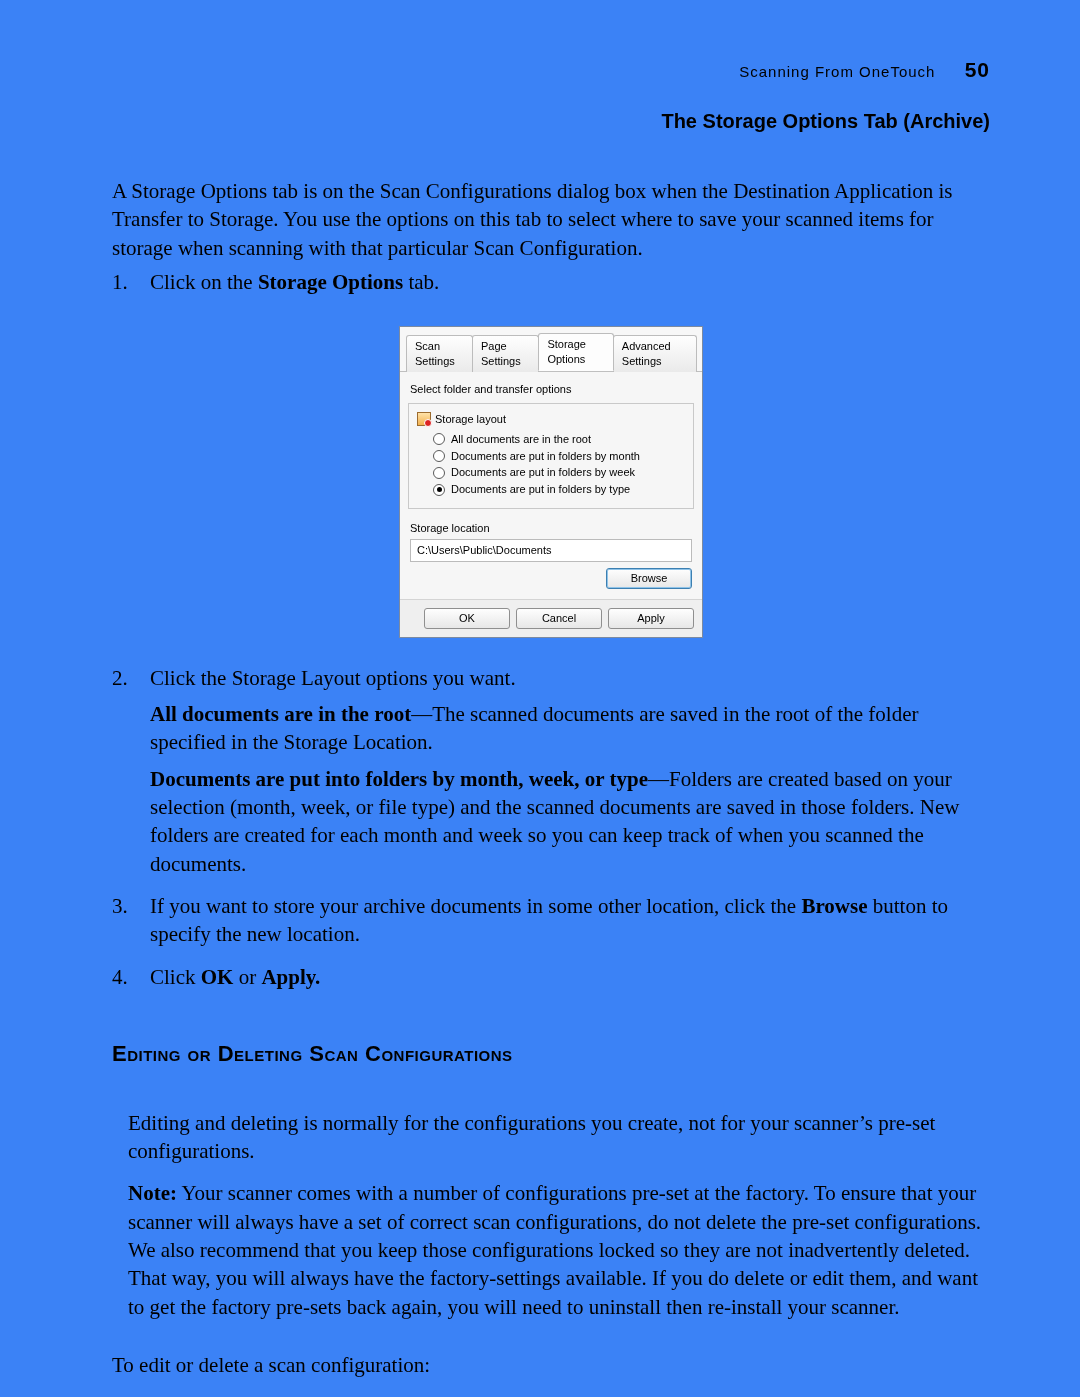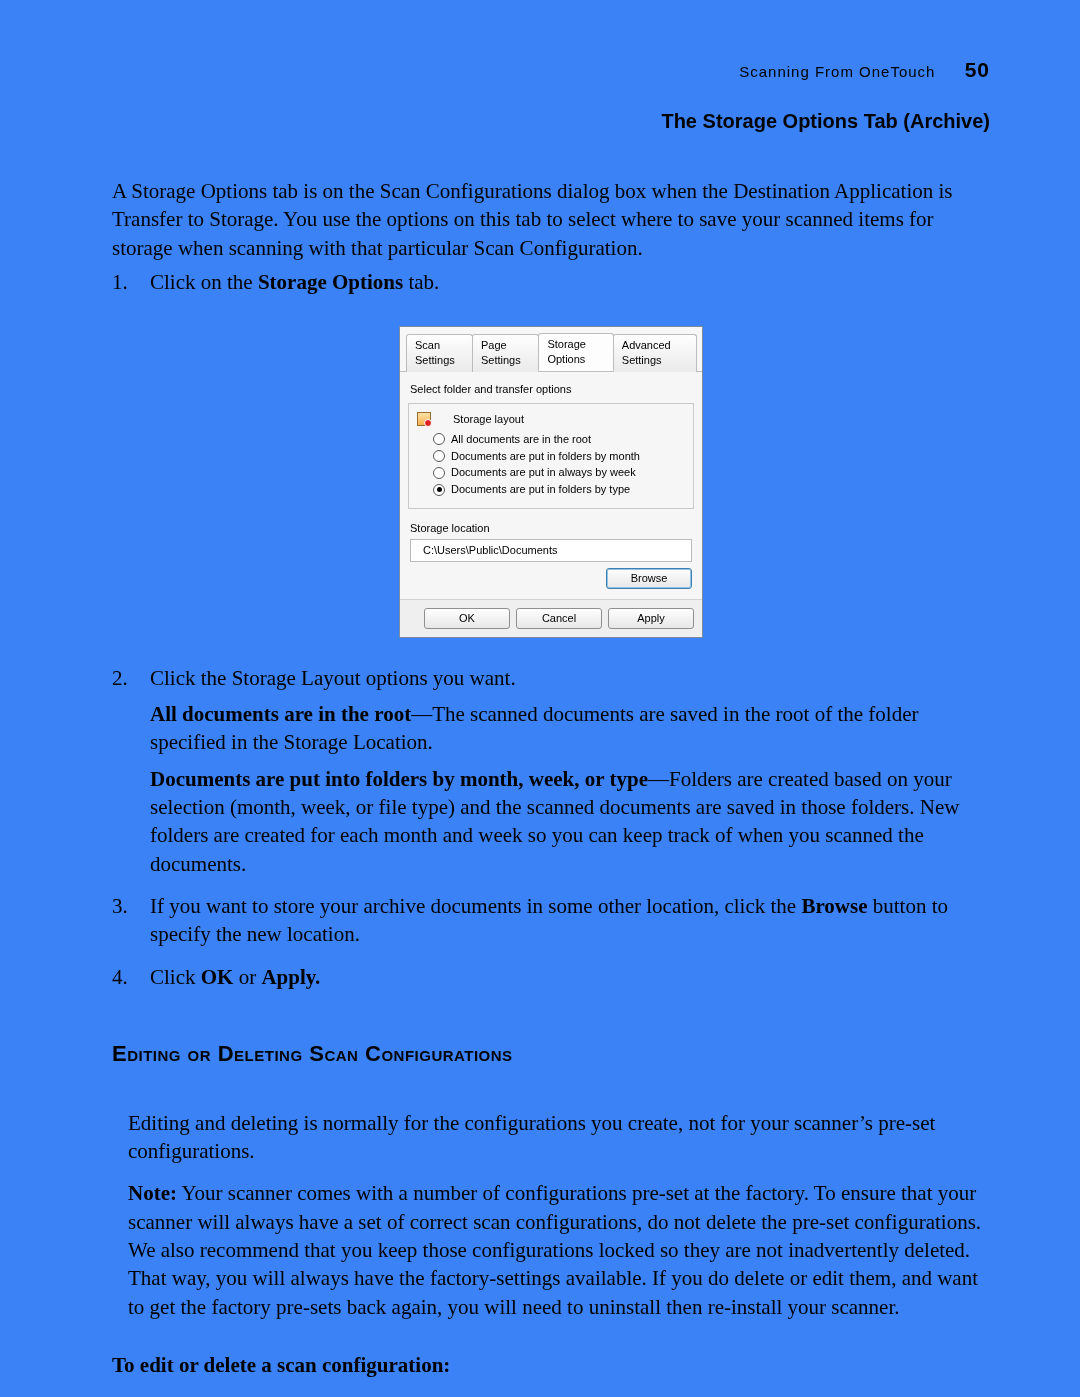--- a/index.html
+++ b/index.html
@@ -52,40 +52,41 @@
   ol.steps>li .txt p{margin:0 0 8px 0;}
   h2.section{
     font-family:"Futura","Trebuchet MS","Arial",sans-serif;
     font-weight:700;
     font-size:22px;
     font-variant:small-caps;
     letter-spacing:0.5px;
     margin:40px 0 40px 0;
   }
   p.after{margin:0 0 14px 16px;}
-  p.subbold{font-weight:700;margin:30px 0 36px 0;}
+  p.subbold{font-weight:400;margin:30px 0 36px 0;}
   .bold{font-weight:700;}
 
   
   .dlg-wrap{display:flex;justify-content:center;margin:22px 0 26px 0;}
   .dlg{
     width:302px;
     border:1px solid #7c8aa0;
     background:linear-gradient(#f7f7f7,#ececec);
     box-shadow:0 0 0 1px #e9e9e9 inset;
     font-family:"Tahoma","Segoe UI","Arial",sans-serif;
     font-size:11px;
     color:#000;
   }
   .tabs{
     display:flex;
     padding:6px 6px 0 6px;
     gap:0;
     border-bottom:1px solid #bfbfbf;
     background:#f7f7f7;
+    align-items:center;
   }
   .tab{
     padding:3px 8px;
     background:linear-gradient(#fefefe,#eaeaea);
     border:1px solid #bcbcbc;
     border-bottom:none;
     border-top-left-radius:3px;
     border-top-right-radius:3px;
     margin-right:-1px;
     position:relative;
@@ -98,21 +99,21 @@
     z-index:1;
   }
   .dlg-body{background:#f6f6f6;padding:8px 8px 10px 8px;}
   .group-lbl{margin:2px 2px 6px 2px;}
   .fieldset{
     border:1px solid #c9c9c9;
     padding:8px 8px 10px 8px;
     background:#f6f6f6;
     margin-bottom:12px;
   }
-  .legend{display:flex;align-items:center;gap:22px;margin-bottom:4px;}
+  .legend{display:flex;align-items:center;gap:4px;margin-bottom:4px;}
   .legend .ico{
     width:12px;height:12px;
     border:1px solid #9c6b2e;
     background:linear-gradient(#ffe2a8,#f2b14f);
     position:relative;
   }
   .legend .ico::after{
     content:"";
     position:absolute;
     right:-2px;bottom:-2px;
@@ -129,21 +130,21 @@
   .radio{
     width:10px;height:10px;border:1px solid #5a5a5a;border-radius:50%;
     display:inline-flex;align-items:center;justify-content:center;
     background:#fff;
   }
   .radio.sel::after{content:"";width:5px;height:5px;border-radius:50%;background:#000;}
   .loc-lbl{margin:0 2px 3px 2px;}
   .path{
     border:1px solid #bbb;
     background:#fff;
-    padding:3px 12px;
+    padding:3px 6px;
     margin:0 2px;
   }
   .browse-row{display:flex;justify-content:flex-end;margin:6px 2px 0 0;}
   .btn{
     min-width:64px;
     text-align:center;
     padding:2px 10px;
     border:1px solid #8f8f8f;
     border-radius:3px;
     background:linear-gradient(#fefefe,#e7e7e7);
@@ -201,21 +202,21 @@
             <div class="radio-row">
               <span class="radio"></span>
               <span>All documents are in the root</span>
             </div>
             <div class="radio-row">
               <span class="radio"></span>
               <span>Documents are put in folders by month</span>
             </div>
             <div class="radio-row">
               <span class="radio"></span>
-              <span>Documents are put in always by week</span>
+              <span>Documents are put in folders by week</span>
             </div>
             <div class="radio-row">
               <span class="radio sel"></span>
               <span>Documents are put in folders by type</span>
             </div>
           </div>
           <div class="loc-lbl">Storage location</div>
           <div class="path">C:\Users\Public\Documents</div>
           <div class="browse-row">
             <div class="btn accent">Browse</div>

